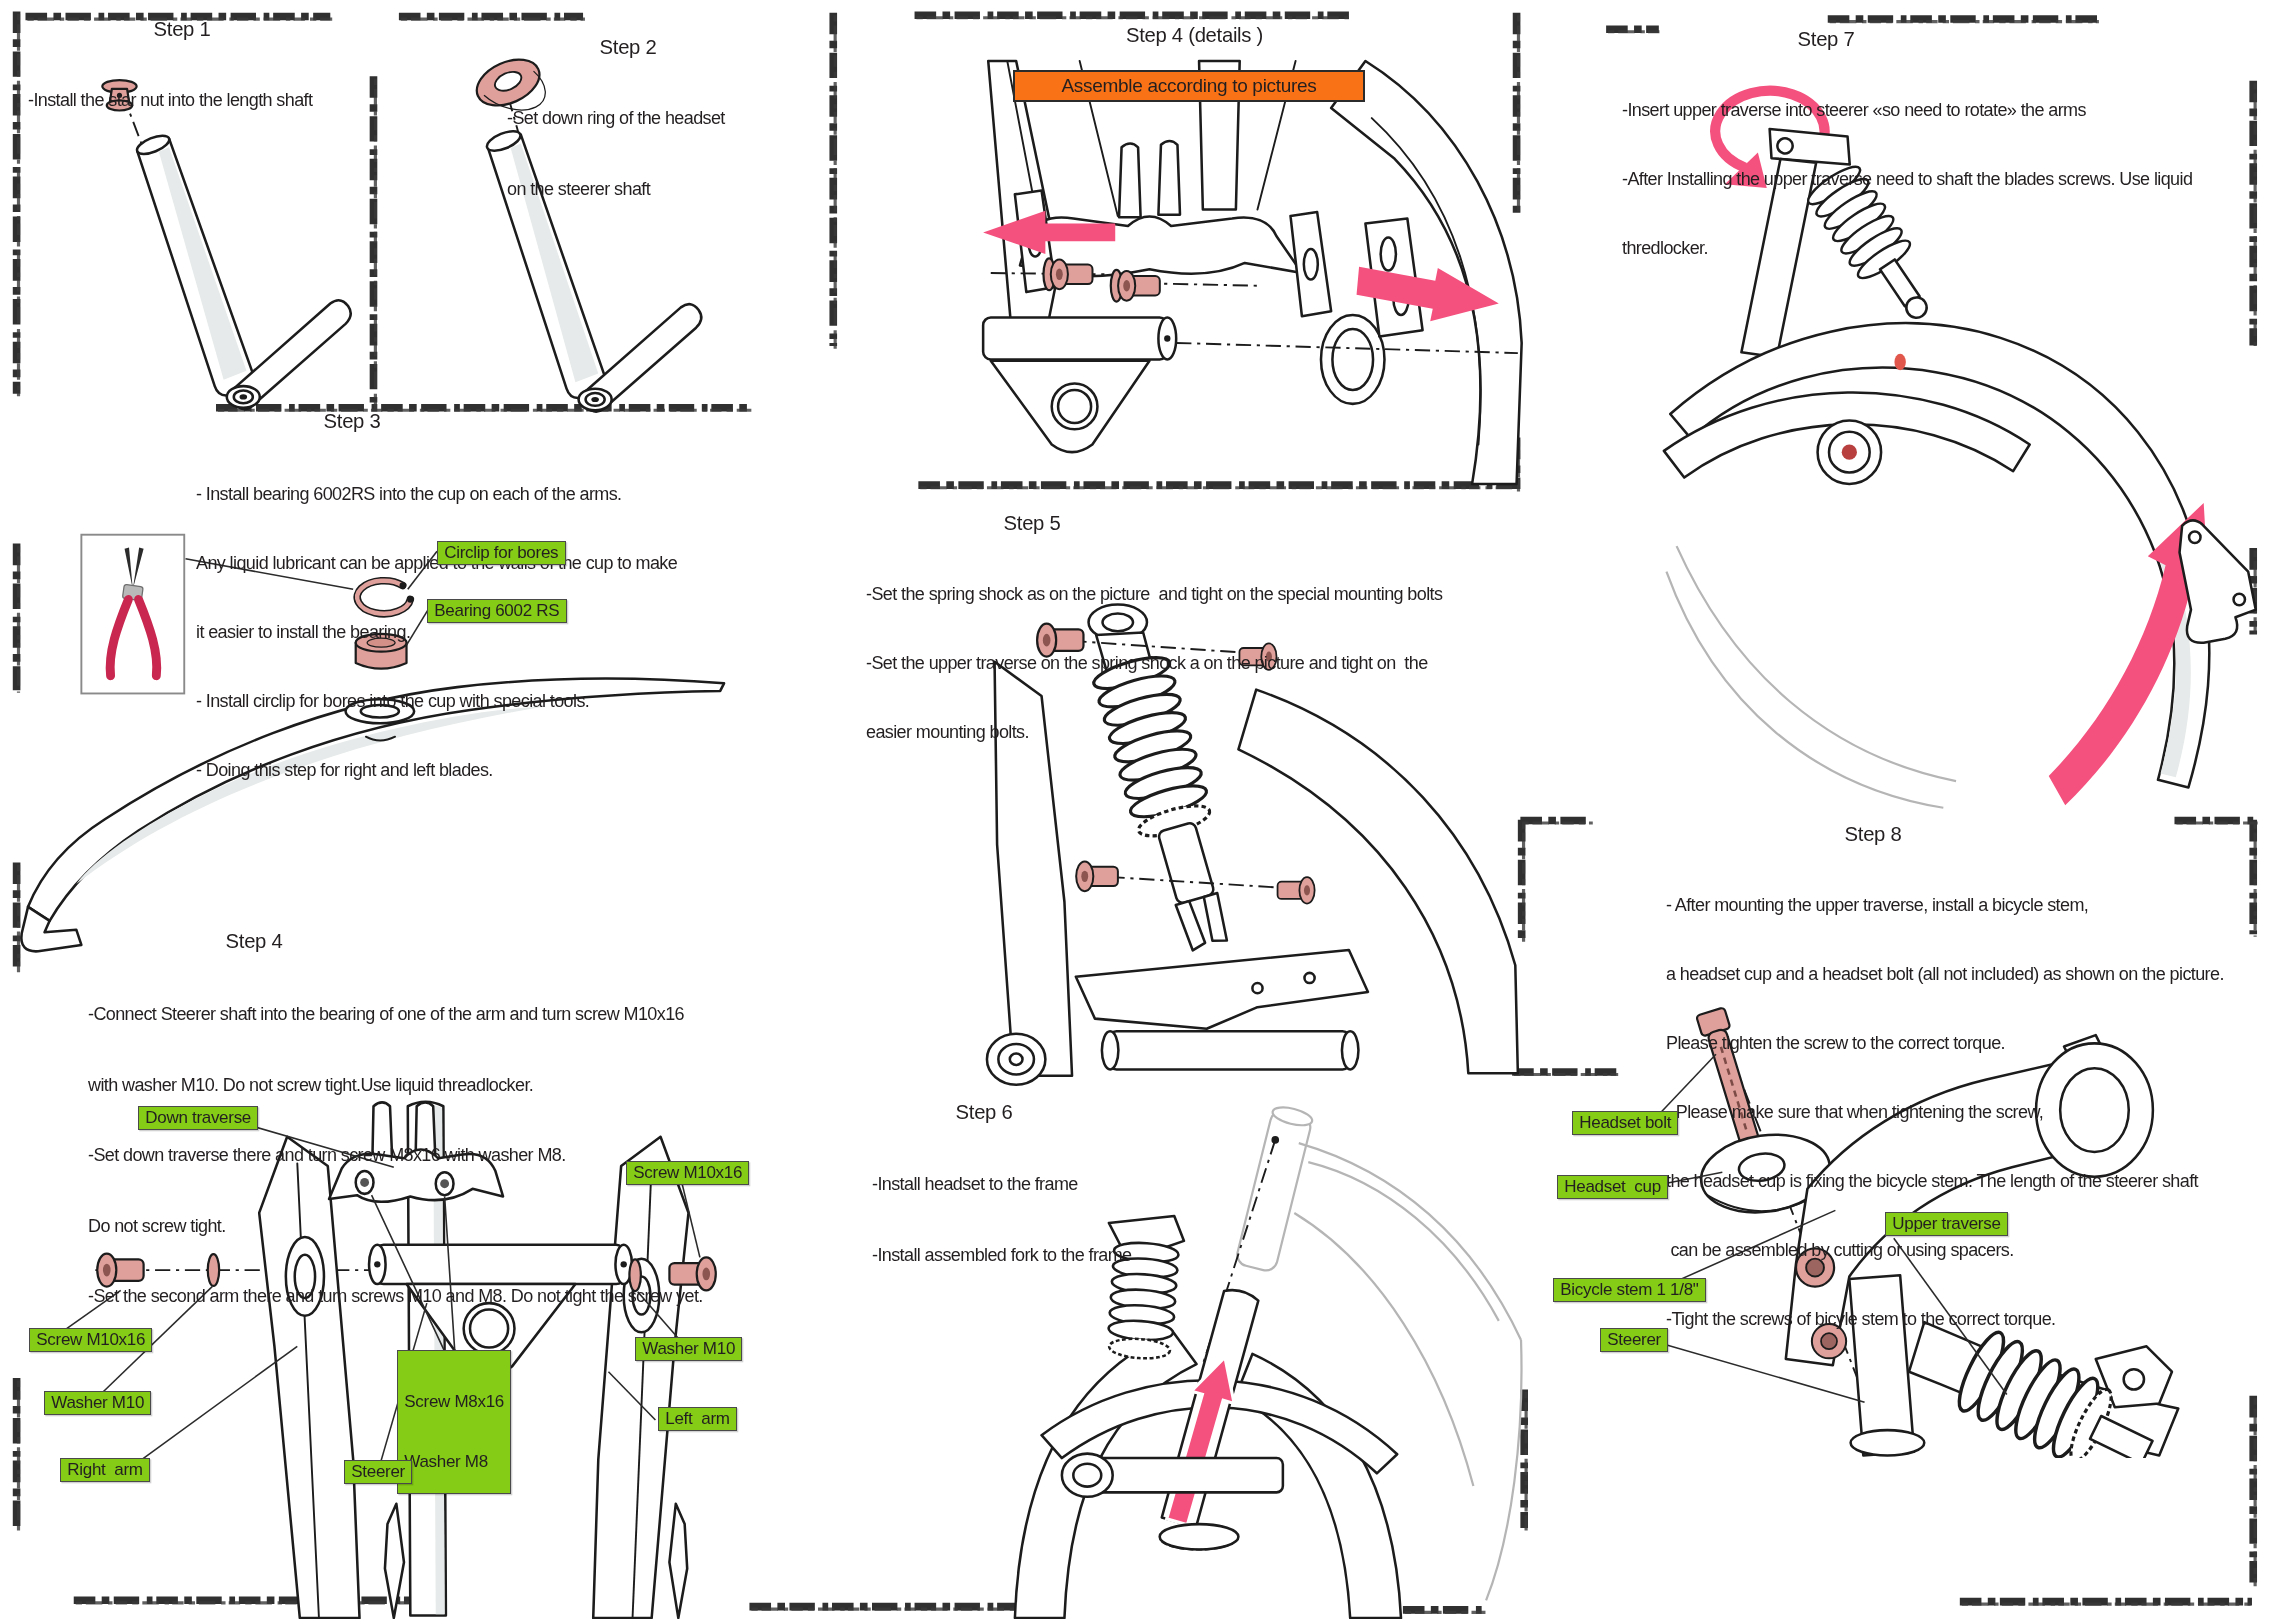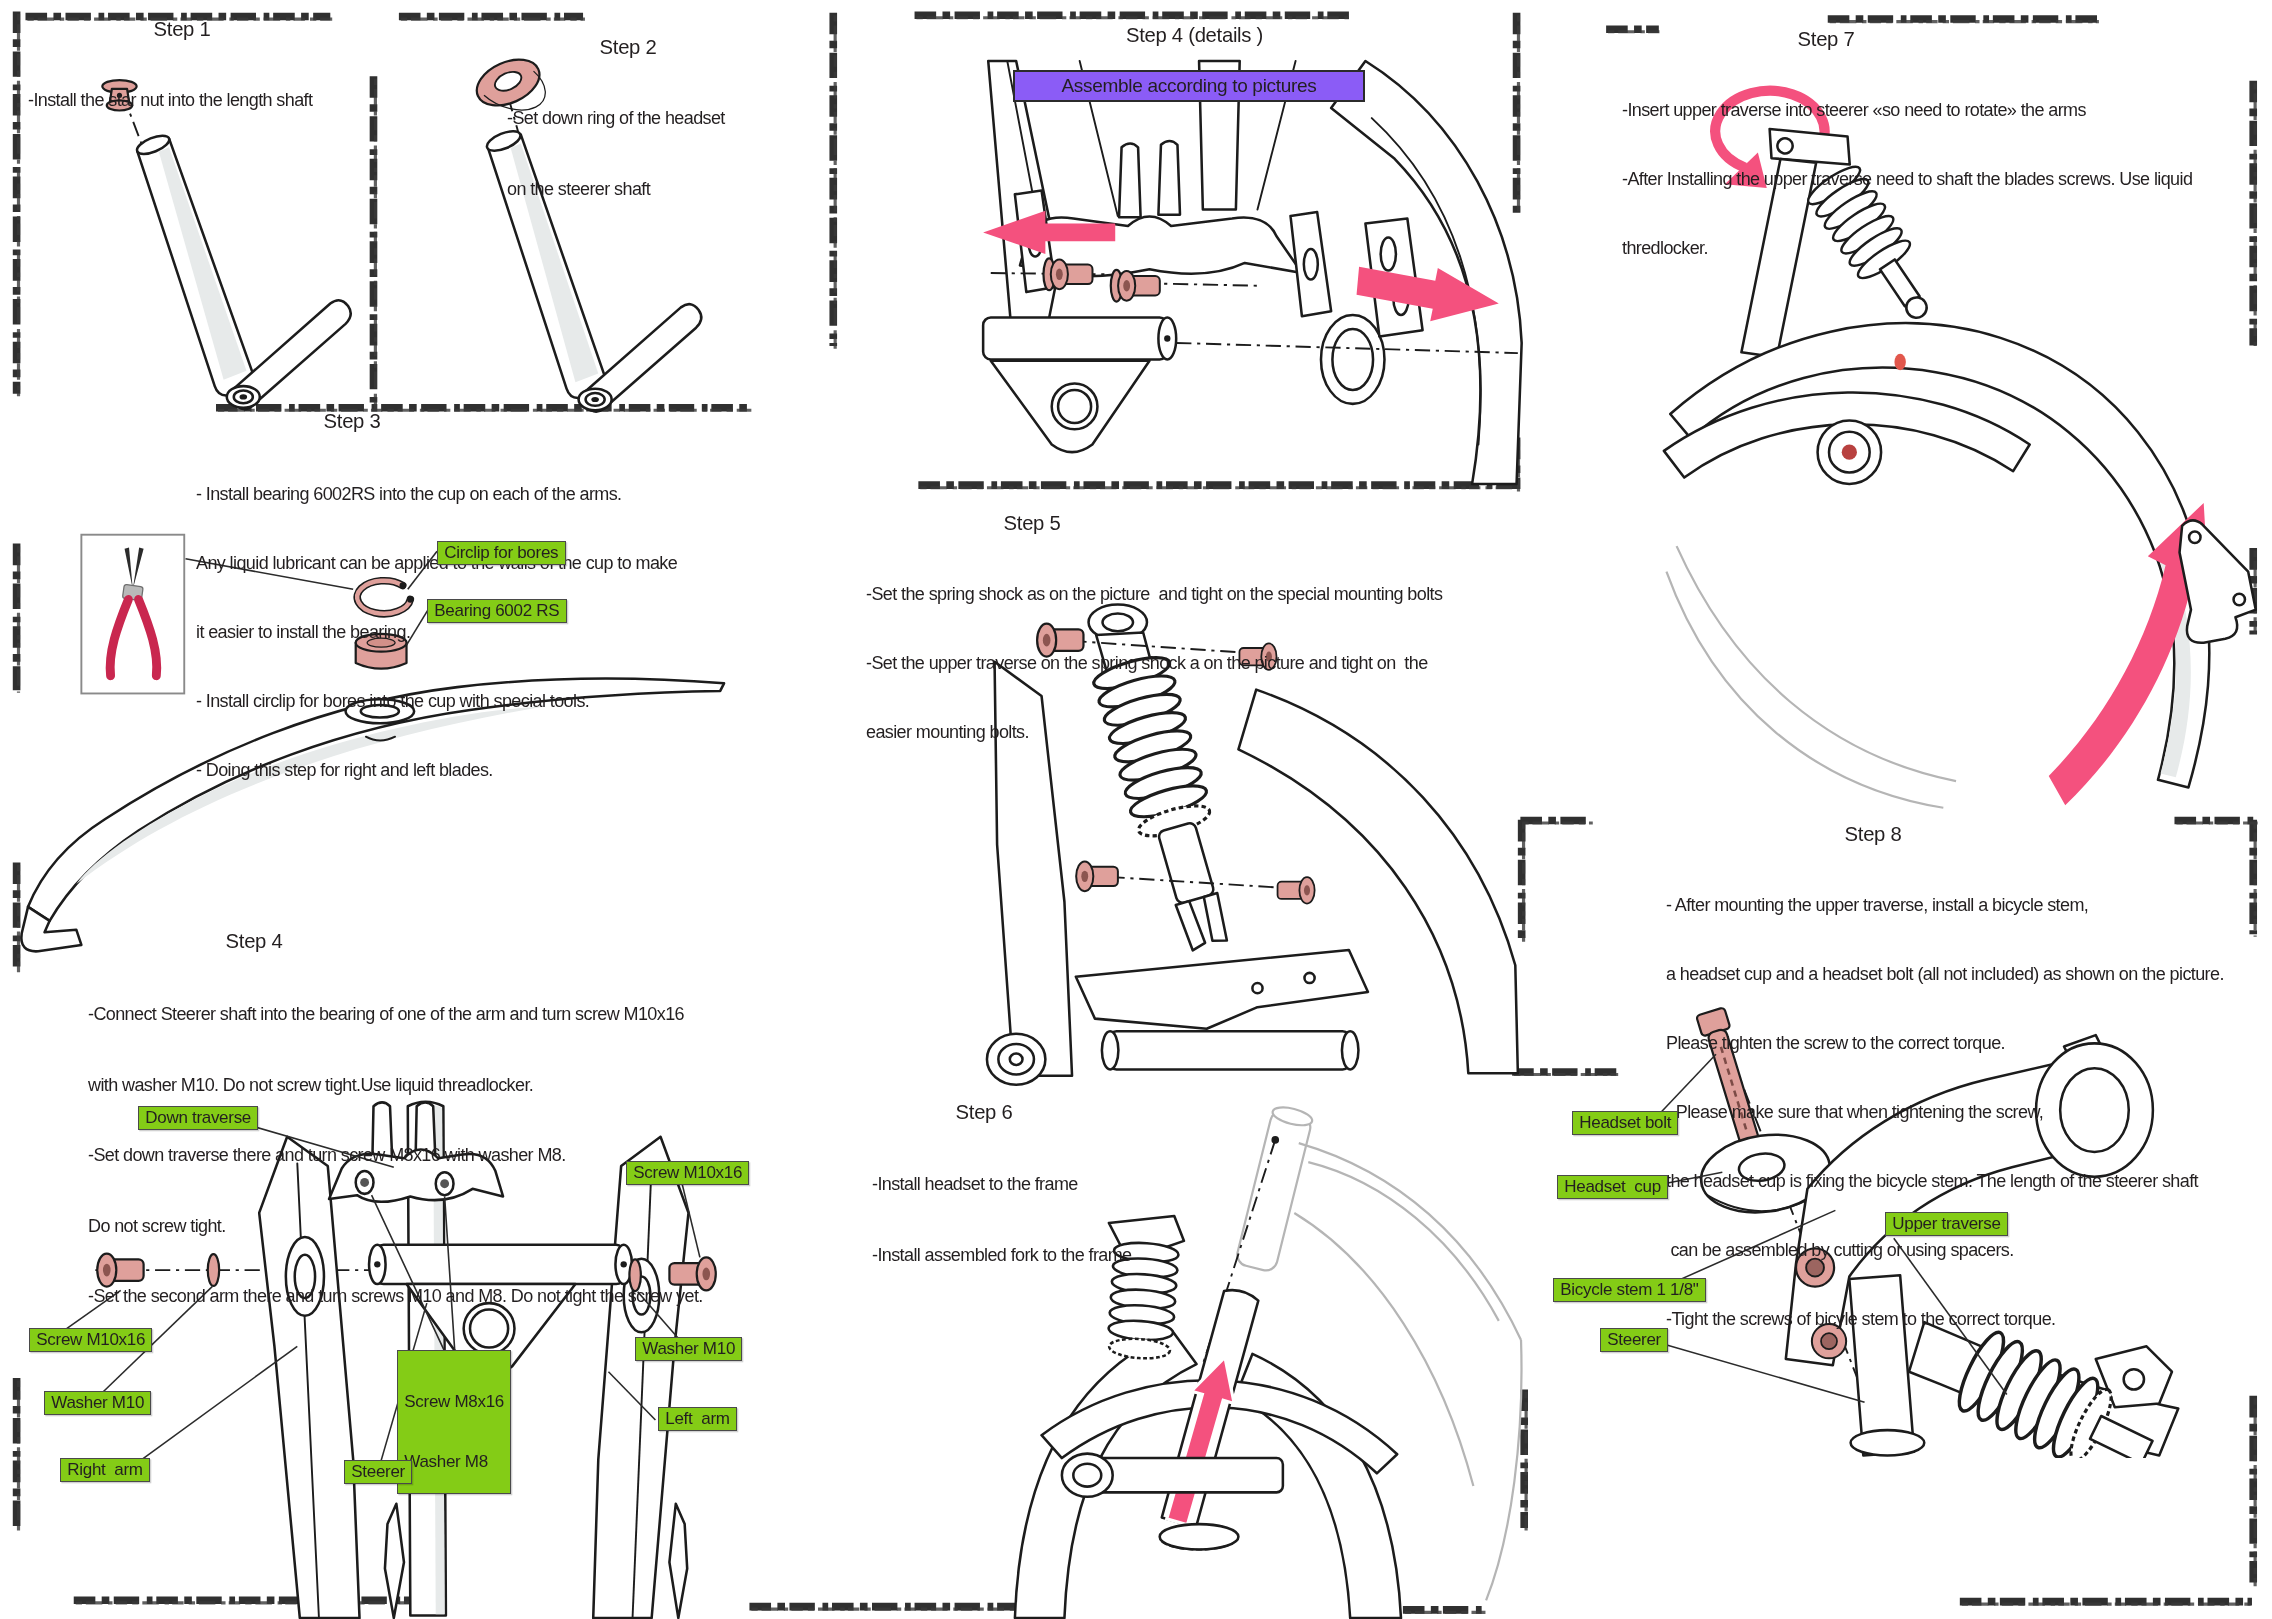--- a/index.html
+++ b/index.html
@@ -5,21 +5,21 @@
   html,body{margin:0;padding:0}
   body{width:2273px;height:1620px;position:relative;background:#fff;
        font-family:"Liberation Sans",sans-serif;color:#231f20;overflow:hidden}
   #art{position:absolute;left:0;top:0;z-index:1}
   .title{position:absolute;z-index:2;width:190px;text-align:center;font-size:20.3px;
          letter-spacing:-0.3px;white-space:pre}
   .body{position:absolute;z-index:2;font-size:18px;letter-spacing:-0.6px;line-height:23px;white-space:pre}
   .plabel{position:absolute;z-index:3;background:#84cc16;border:1.9px solid #4a4a4a;
           padding:0.6px 6.3px 1.9px;font-size:17px;letter-spacing:-0.3px;white-space:pre;
           box-shadow:1.3px 1.3px 0 rgba(0,0,0,.18)}
-  .banner{position:absolute;z-index:3;background:#8b5cf6;border:2.5px solid #2b2b2b;width:348px;height:28px;
+  .banner{position:absolute;z-index:3;background:#f97316;border:2.5px solid #2b2b2b;width:348px;height:28px;
           display:flex;align-items:center;justify-content:center;font-size:19px;letter-spacing:-0.3px}
   
   .fw{fill:#fff;stroke:#1c1c1c;stroke-width:4;stroke-linejoin:round}
   .ln{fill:none;stroke:#1c1c1c;stroke-width:3;stroke-linecap:round}
   .shade{fill:#e7eaea;stroke:none}
   .sal{fill:#dfa09b;stroke:#1c1c1c;stroke-width:3.5;stroke-linejoin:round}
   .pk{fill:#f4517e;stroke:none}
   .pkw{fill:#f4517e;stroke:#fff;stroke-width:5}
   .ghost{fill:none;stroke:#b5b5b5;stroke-width:3.5}
   .ghostfw{fill:#fff;stroke:#b5b5b5;stroke-width:3.5}

